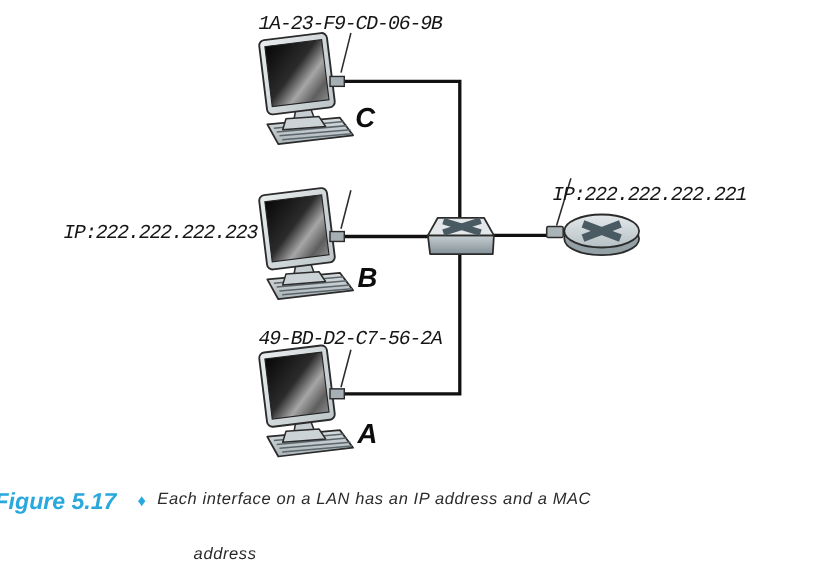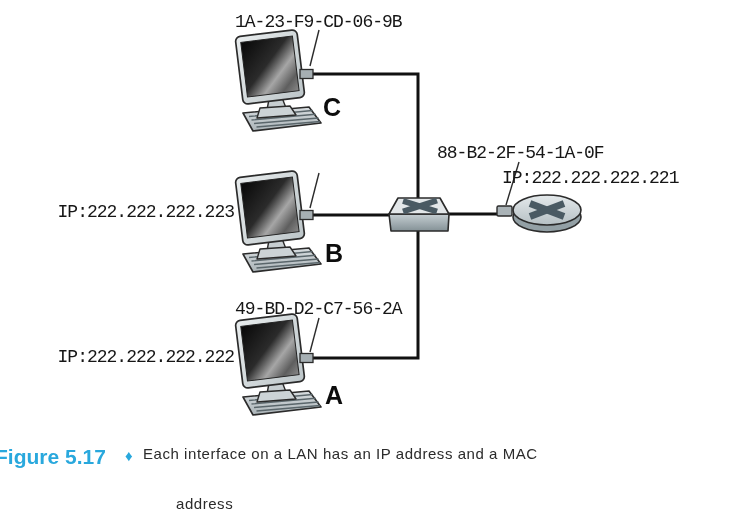--- a/index.html
+++ b/index.html
@@ -1,18 +1,18 @@
 <!DOCTYPE html>
 <html><head>
 <meta charset="utf-8">
 <style>
   html,body{margin:0;padding:0;background:#ffffff;}
   .stage{
     position:relative;width:750px;height:528px;background:#ffffff;
-    overflow:hidden;font-family:"Liberation Sans",sans-serif;
+    overflow:hidden;font-family:"Liberation Sans",sans-serif;font-style:italic;
   }
   .stage svg{position:absolute;left:0;top:0;}
   .mono{
     position:absolute;font-family:"Liberation Mono","DejaVu Sans Mono",monospace;
     font-size:18px;letter-spacing:-1px;line-height:1;color:#161616;white-space:nowrap;
   }
   .ip-right{width:204px;left:30px;text-align:right;}
   .nodeletter{
     position:absolute;font-family:"Liberation Sans",sans-serif;font-weight:bold;
     font-size:25px;line-height:1;color:#0d0d0d;
@@ -111,24 +111,22 @@
       <ellipse cx="547" cy="210" rx="34" ry="15" fill="url(#rtop)" stroke="#2b2b2b" stroke-width="1.6"></ellipse>
       <g stroke="#4a5a63" stroke-width="7" stroke-linecap="butt">
         <path d="M530,203.5 L564,216.5"></path>
         <path d="M564,203.5 L530,216.5"></path>
       </g>
     </g>
   </svg>
 
   <div class="mono" style="left:235px;top:13px">1A-23-F9-CD-06-9B</div>
   <div class="mono" style="left:235px;top:300px">49-BD-D2-C7-56-2A</div>
-  <div class="mono" style="left:437px;top:144px">88-B2-2F-54-1A-0F</div>
 
   <div class="mono ip-right" style="top:203px">IP:222.222.222.223</div>
-  <div class="mono ip-right" style="top:348px">IP:222.222.222.222</div>
   <div class="mono" style="left:502px;top:169px">IP:222.222.222.221</div>
 
   <div class="nodeletter" style="left:323px;top:95px">C</div>
   <div class="nodeletter" style="left:325px;top:241px">B</div>
   <div class="nodeletter" style="left:325px;top:383px">A</div>
 
   <div>
     <span class="cap-label">Figure 5.17</span>
     <span class="cap-diamond">♦</span>
     <span class="cap-line cap-l1">Each interface on a LAN has an IP address and a MAC</span>

